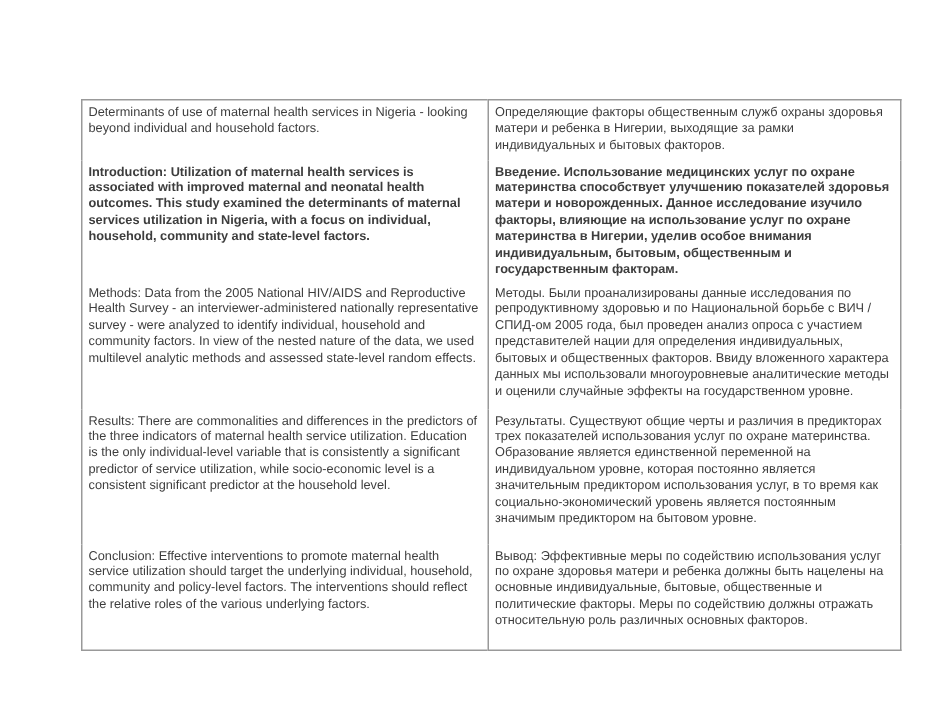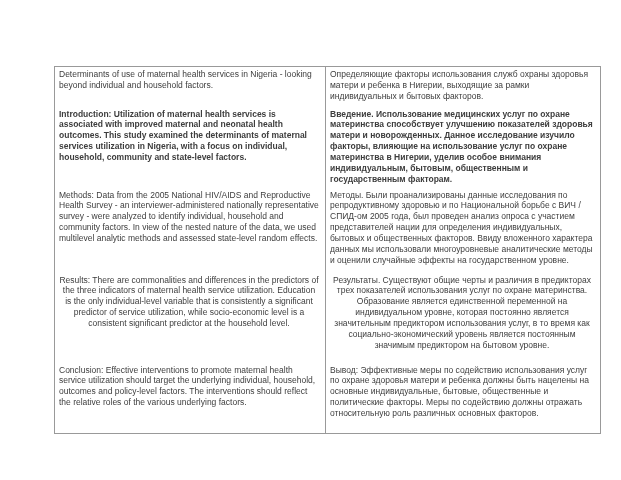--- a/index.html
+++ b/index.html
@@ -36,49 +36,49 @@
     font-size: 8.5px;
     line-height: 10.9px;
     color: var(--text-color);
     white-space: pre-line;
     overflow: hidden;
   }
   td.cell-en { border-right: 1px solid var(--border-color); }
   tr.row-title       { height: 40px; }
   tr.row-intro       { height: 81px; font-weight: bold; }
   tr.row-methods     { height: 85px; }
-  tr.row-results     { height: 90px; text-align: center; }
+  tr.row-results     { height: 90px; }
   tr.row-conclusion  { height: 71px; }
 </style>
 </head>
 <body>
 
 <div class="page">
   <table class="abstract-table">
     <colgroup>
       <col style="width:271px">
       <col style="width:275px">
     </colgroup>
     <tbody>
       <tr class="row-title">
         <td class="cell-en">Determinants of use of maternal health services in Nigeria - looking beyond individual and household factors.</td>
-        <td class="cell-ru">Определяющие факторы использования служб охраны здоровья матери и ребенка в Нигерии, выходящие за рамки индивидуальных и бытовых факторов.</td>
+        <td class="cell-ru">Определяющие факторы общественным служб охраны здоровья матери и ребенка в Нигерии, выходящие за рамки индивидуальных и бытовых факторов.</td>
       </tr>
       <tr class="row-intro">
         <td class="cell-en">Introduction: Utilization of maternal health services is associated with improved maternal and neonatal health outcomes. This study examined the determinants of maternal services utilization in Nigeria, with a focus on individual, household, community and state-level factors.</td>
         <td class="cell-ru">Введение. Использование медицинских услуг по охране материнства способствует улучшению показателей здоровья матери и новорожденных. Данное исследование изучило факторы, влияющие на использование услуг по охране материнства в Нигерии, уделив особое внимания индивидуальным, бытовым, общественным и государственным факторам.</td>
       </tr>
       <tr class="row-methods">
         <td class="cell-en">Methods: Data from the 2005 National HIV/AIDS and Reproductive Health Survey - an interviewer-administered nationally representative survey - were analyzed to identify individual, household and community factors. In view of the nested nature of the data, we used multilevel analytic methods and assessed state-level random effects.</td>
         <td class="cell-ru">Методы. Были проанализированы данные исследования по репродуктивному здоровью и по Национальной борьбе с ВИЧ / СПИД-ом 2005 года, был проведен анализ опроса с участием представителей нации для определения индивидуальных, бытовых и общественных факторов. Ввиду вложенного характера данных мы использовали многоуровневые аналитические методы и оценили случайные эффекты на государственном уровне.</td>
       </tr>
       <tr class="row-results">
         <td class="cell-en">Results: There are commonalities and differences in the predictors of the three indicators of maternal health service utilization. Education is the only individual-level variable that is consistently a significant predictor of service utilization, while socio-economic level is a consistent significant predictor at the household level.</td>
         <td class="cell-ru">Результаты. Существуют общие черты и различия в предикторах трех показателей использования услуг по охране материнства.
 Образование является единственной переменной на индивидуальном уровне, которая постоянно является значительным предиктором использования услуг, в то время как социально-экономический уровень является постоянным значимым предиктором на бытовом уровне.</td>
       </tr>
       <tr class="row-conclusion">
-        <td class="cell-en">Conclusion: Effective interventions to promote maternal health service utilization should target the underlying individual, household, outcomes and policy-level factors. The interventions should reflect the relative roles of the various underlying factors.</td>
+        <td class="cell-en">Conclusion: Effective interventions to promote maternal health service utilization should target the underlying individual, household, community and policy-level factors. The interventions should reflect the relative roles of the various underlying factors.</td>
         <td class="cell-ru">Вывод: Эффективные меры по содействию использования услуг по охране здоровья матери и ребенка должны быть нацелены на основные индивидуальные, бытовые, общественные и политические факторы. Меры по содействию должны отражать относительную роль различных основных факторов.</td>
       </tr>
     </tbody>
   </table>
 </div>
 
 </body></html>

